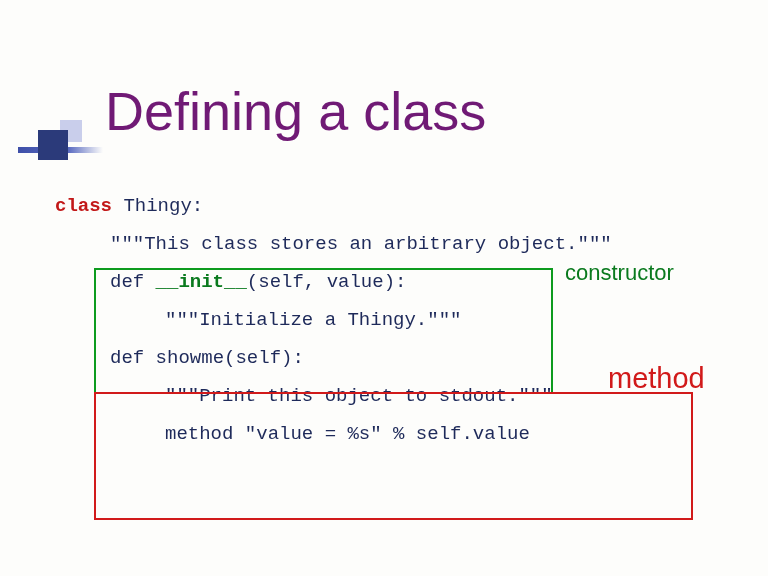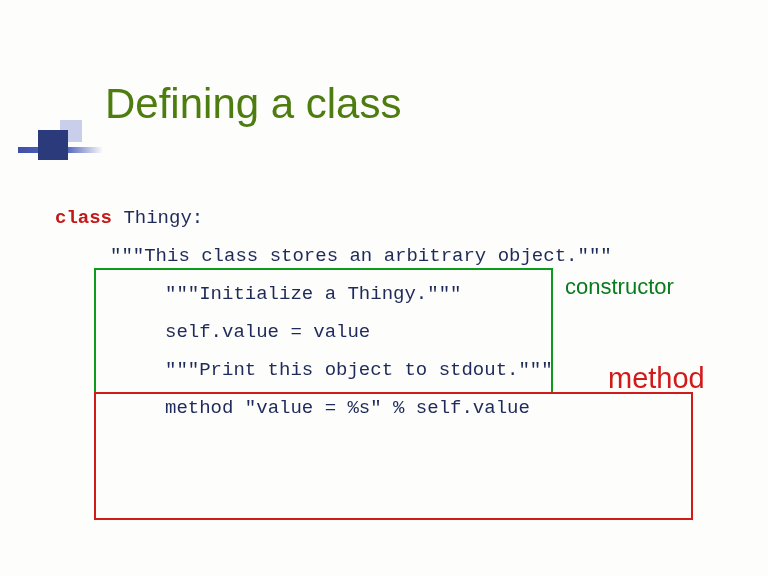--- a/index.html
+++ b/index.html
@@ -39,28 +39,28 @@
     top: 62px;
     left: 0;
     width: 85px;
     height: 6px;
     background: linear-gradient(to right, #3e4fa8 0%, #5d6ec2 60%, rgba(93,110,194,0) 100%);
   }
   .title {
     position: absolute;
     top: 80px;
     left: 105px;
-    font-size: 42px;
-    color: #4d7c0f;
+    font-size: 54px;
+    color: #701a75;
     font-family: Verdana, Geneva, sans-serif;
     font-weight: normal;
   }
   .code-block {
     position: absolute;
-    top: 199px;
+    top: 187px;
     left: 55px;
     font-family: "Courier New", Courier, monospace;
     font-size: 19px;
     line-height: 38px;
   }
   .kw-red { color: #c21818; }
   .txt-navy { color: #1e2a5a; }
   .txt-green { color: #0a7a1e; }
   .bold { font-weight: bold; }
   .box-green {
@@ -74,21 +74,21 @@
   .box-red {
     position: absolute;
     border: 2.5px solid #d11a1a;
     left: 94px;
     top: 392px;
     width: 595px;
     height: 124px;
   }
   .label-constructor {
     position: absolute;
-    top: 274px;
+    top: 260px;
     left: 565px;
     color: #0a7a1e;
     font-family: Verdana, Geneva, sans-serif;
     font-size: 22px;
   }
   .label-method {
     position: absolute;
     top: 362px;
     left: 608px;
     color: #d11a1a;
@@ -103,22 +103,23 @@
   <div class="deco-bar-h"></div>
   <div class="deco-square-light"></div>
   <div class="deco-square-dark"></div>
 </div>
 
 <div class="title">Defining a class</div>
 
 <div class="code-block">
   <div><span class="kw-red bold">class</span><span class="txt-navy"> Thingy:</span></div>
   <div style="padding-left: 55px;"><span class="txt-navy">"""This class stores an arbitrary object."""</span></div>
+  <div style="padding-left: 55px;"><span class="txt-navy">def </span><span class="txt-green bold">__init__</span><span class="txt-navy">(self, value):</span></div>
   <div style="padding-left: 110px;"><span class="txt-navy">"""Initialize a Thingy."""</span></div>
-  <div style="padding-left: 110px;"><span class="txt-navy">self.value = value</span></div>
+  <div style="padding-left: 55px;"><span class="txt-navy">def</span><span class="txt-navy"> showme(self):</span></div>
   <div style="padding-left: 110px;"><span class="txt-navy">"""Print this object to stdout."""</span></div>
   <div style="padding-left: 110px;"><span class="txt-navy">method </span><span class="txt-navy">"value = %s" % self.value</span></div>
 </div>
 
 <div class="box-green"></div>
 <div class="box-red"></div>
 <div class="label-constructor">constructor</div>
 <div class="label-method">method</div>
 
 </body></html>

